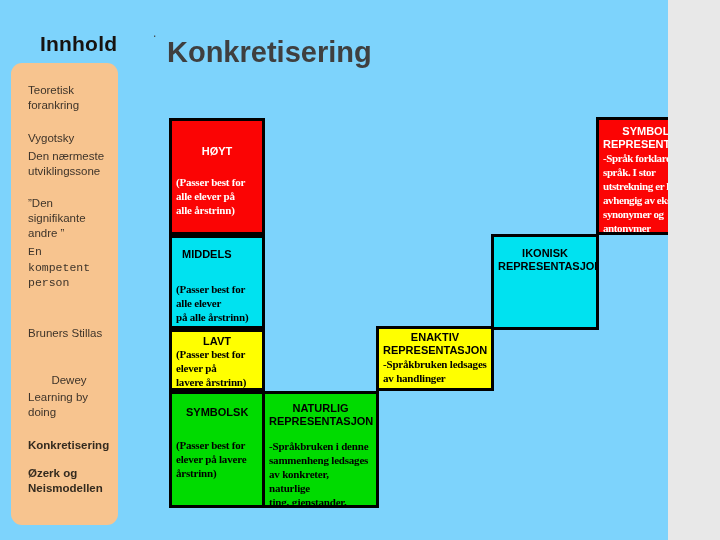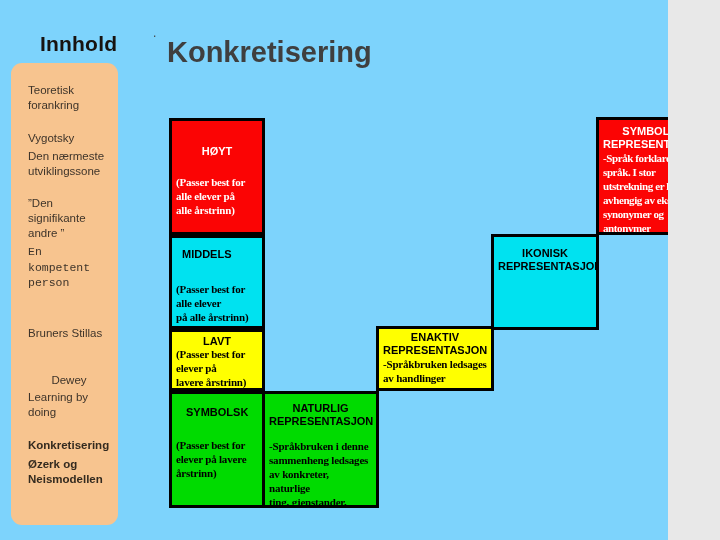--- a/index.html
+++ b/index.html
@@ -20,21 +20,21 @@
   .si{font-size:11.5px;line-height:1.32;color:#3E342A;}
   .si.bold{font-weight:bold;color:#332A1F;}
   .m1{margin-top:18px;}
   .m2{margin-top:2px;}
   .m3{margin-top:17px;}
   .m4{margin-top:3px;font-family:Liberation Mono, monospace;}
   .m5{margin-top:36px;}
   .m6{margin-top:32px;text-align:center;}
   .m7{margin-top:2px;}
   .m8{margin-top:17px;}
-  .m9{margin-top:4px;}
+  .m9{margin-top:13px;}
   
   .page-title{
     position:absolute;left:167px;top:36px;
     font-size:29px;font-weight:bold;color:#3F3F3F;
   }
   
   .box{
     position:absolute;border:3px solid #000;box-sizing:border-box;
     font-weight:bold;color:#000;padding:0 4px;overflow:hidden;
   }

